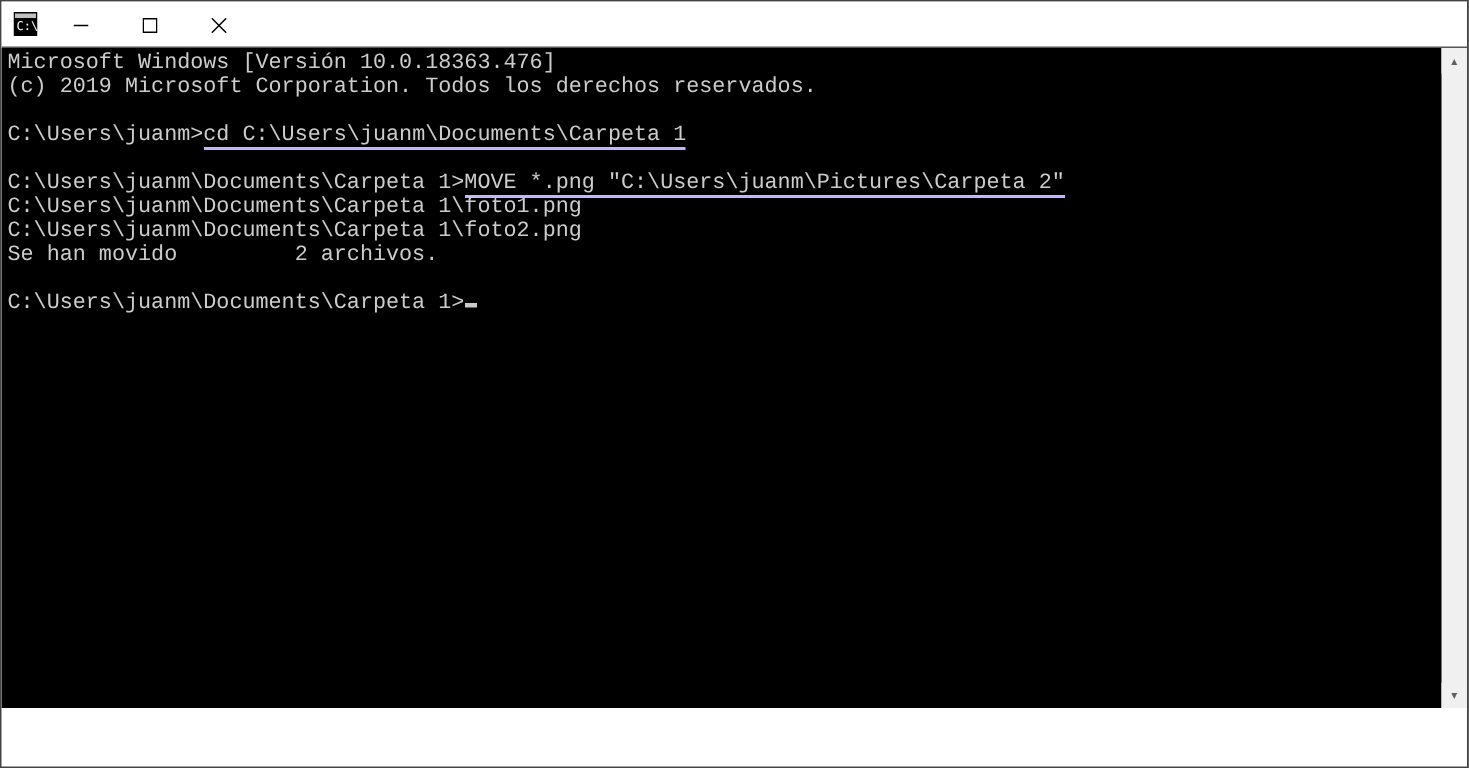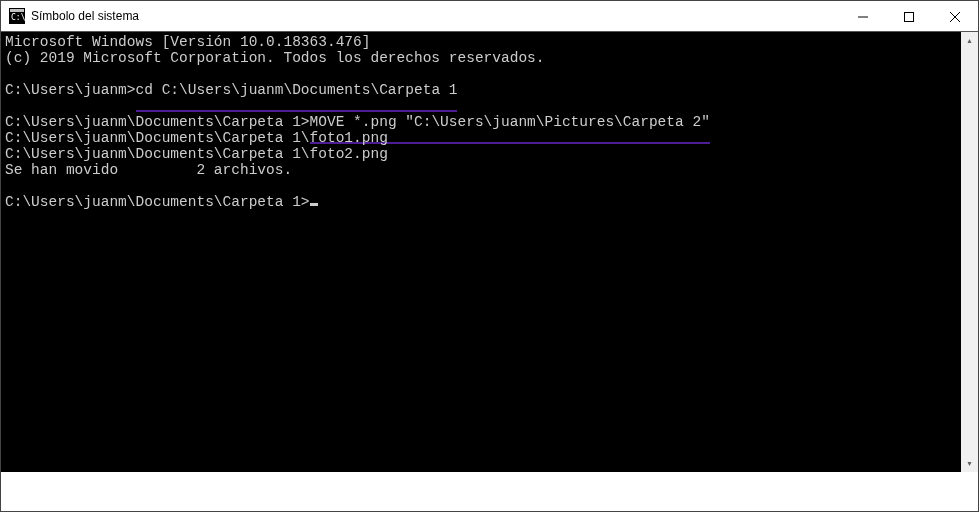--- a/index.html
+++ b/index.html
@@ -61,22 +61,22 @@
       padding: 2px 4px;
       font-family: Consolas, "Courier New", monospace;
       font-size: 14.5px;
       line-height: 16px;
       color: #cccccc;
       white-space: pre;
       position: relative;
     }
     .line { min-height: 16px; position: relative; }
     .underline-red {
-      border-bottom: 2px solid #4c1d95;
-      padding-bottom: 12px;
+      border-bottom: 2px solid #c4b5fd;
+      padding-bottom: 0;
     }
     .scrollbar {
       position: absolute;
       right: 0;
       top: 0;
       bottom: 0;
       width: 17px;
       background: #f0f0f0;
       display: flex;
       flex-direction: column;
@@ -107,21 +107,20 @@
 <body>
 
 <div class="titlebar">
   <span class="app-icon">
     <svg viewBox="0 0 16 16">
       <rect x="0" y="0" width="16" height="16" fill="#000"></rect>
       <rect x="1" y="1" width="14" height="3" fill="#c0c0c0"></rect>
       <text x="2" y="12" font-size="8" fill="#fff" font-family="monospace">C:\</text>
     </svg>
   </span>
-  <span class="title-text">Símbolo del sistema</span>
   <div class="window-controls">
     <button class="win-btn">
       <svg viewBox="0 0 10 10">
           <line x1="0" y1="5" x2="10" y2="5" stroke="#000" stroke-width="1"></line>
         </svg>
     </button>
     <button class="win-btn">
       <svg viewBox="0 0 10 10">
           <rect x="0.5" y="0.5" width="9" height="9" fill="none" stroke="#000" stroke-width="1"></rect>
         </svg>

